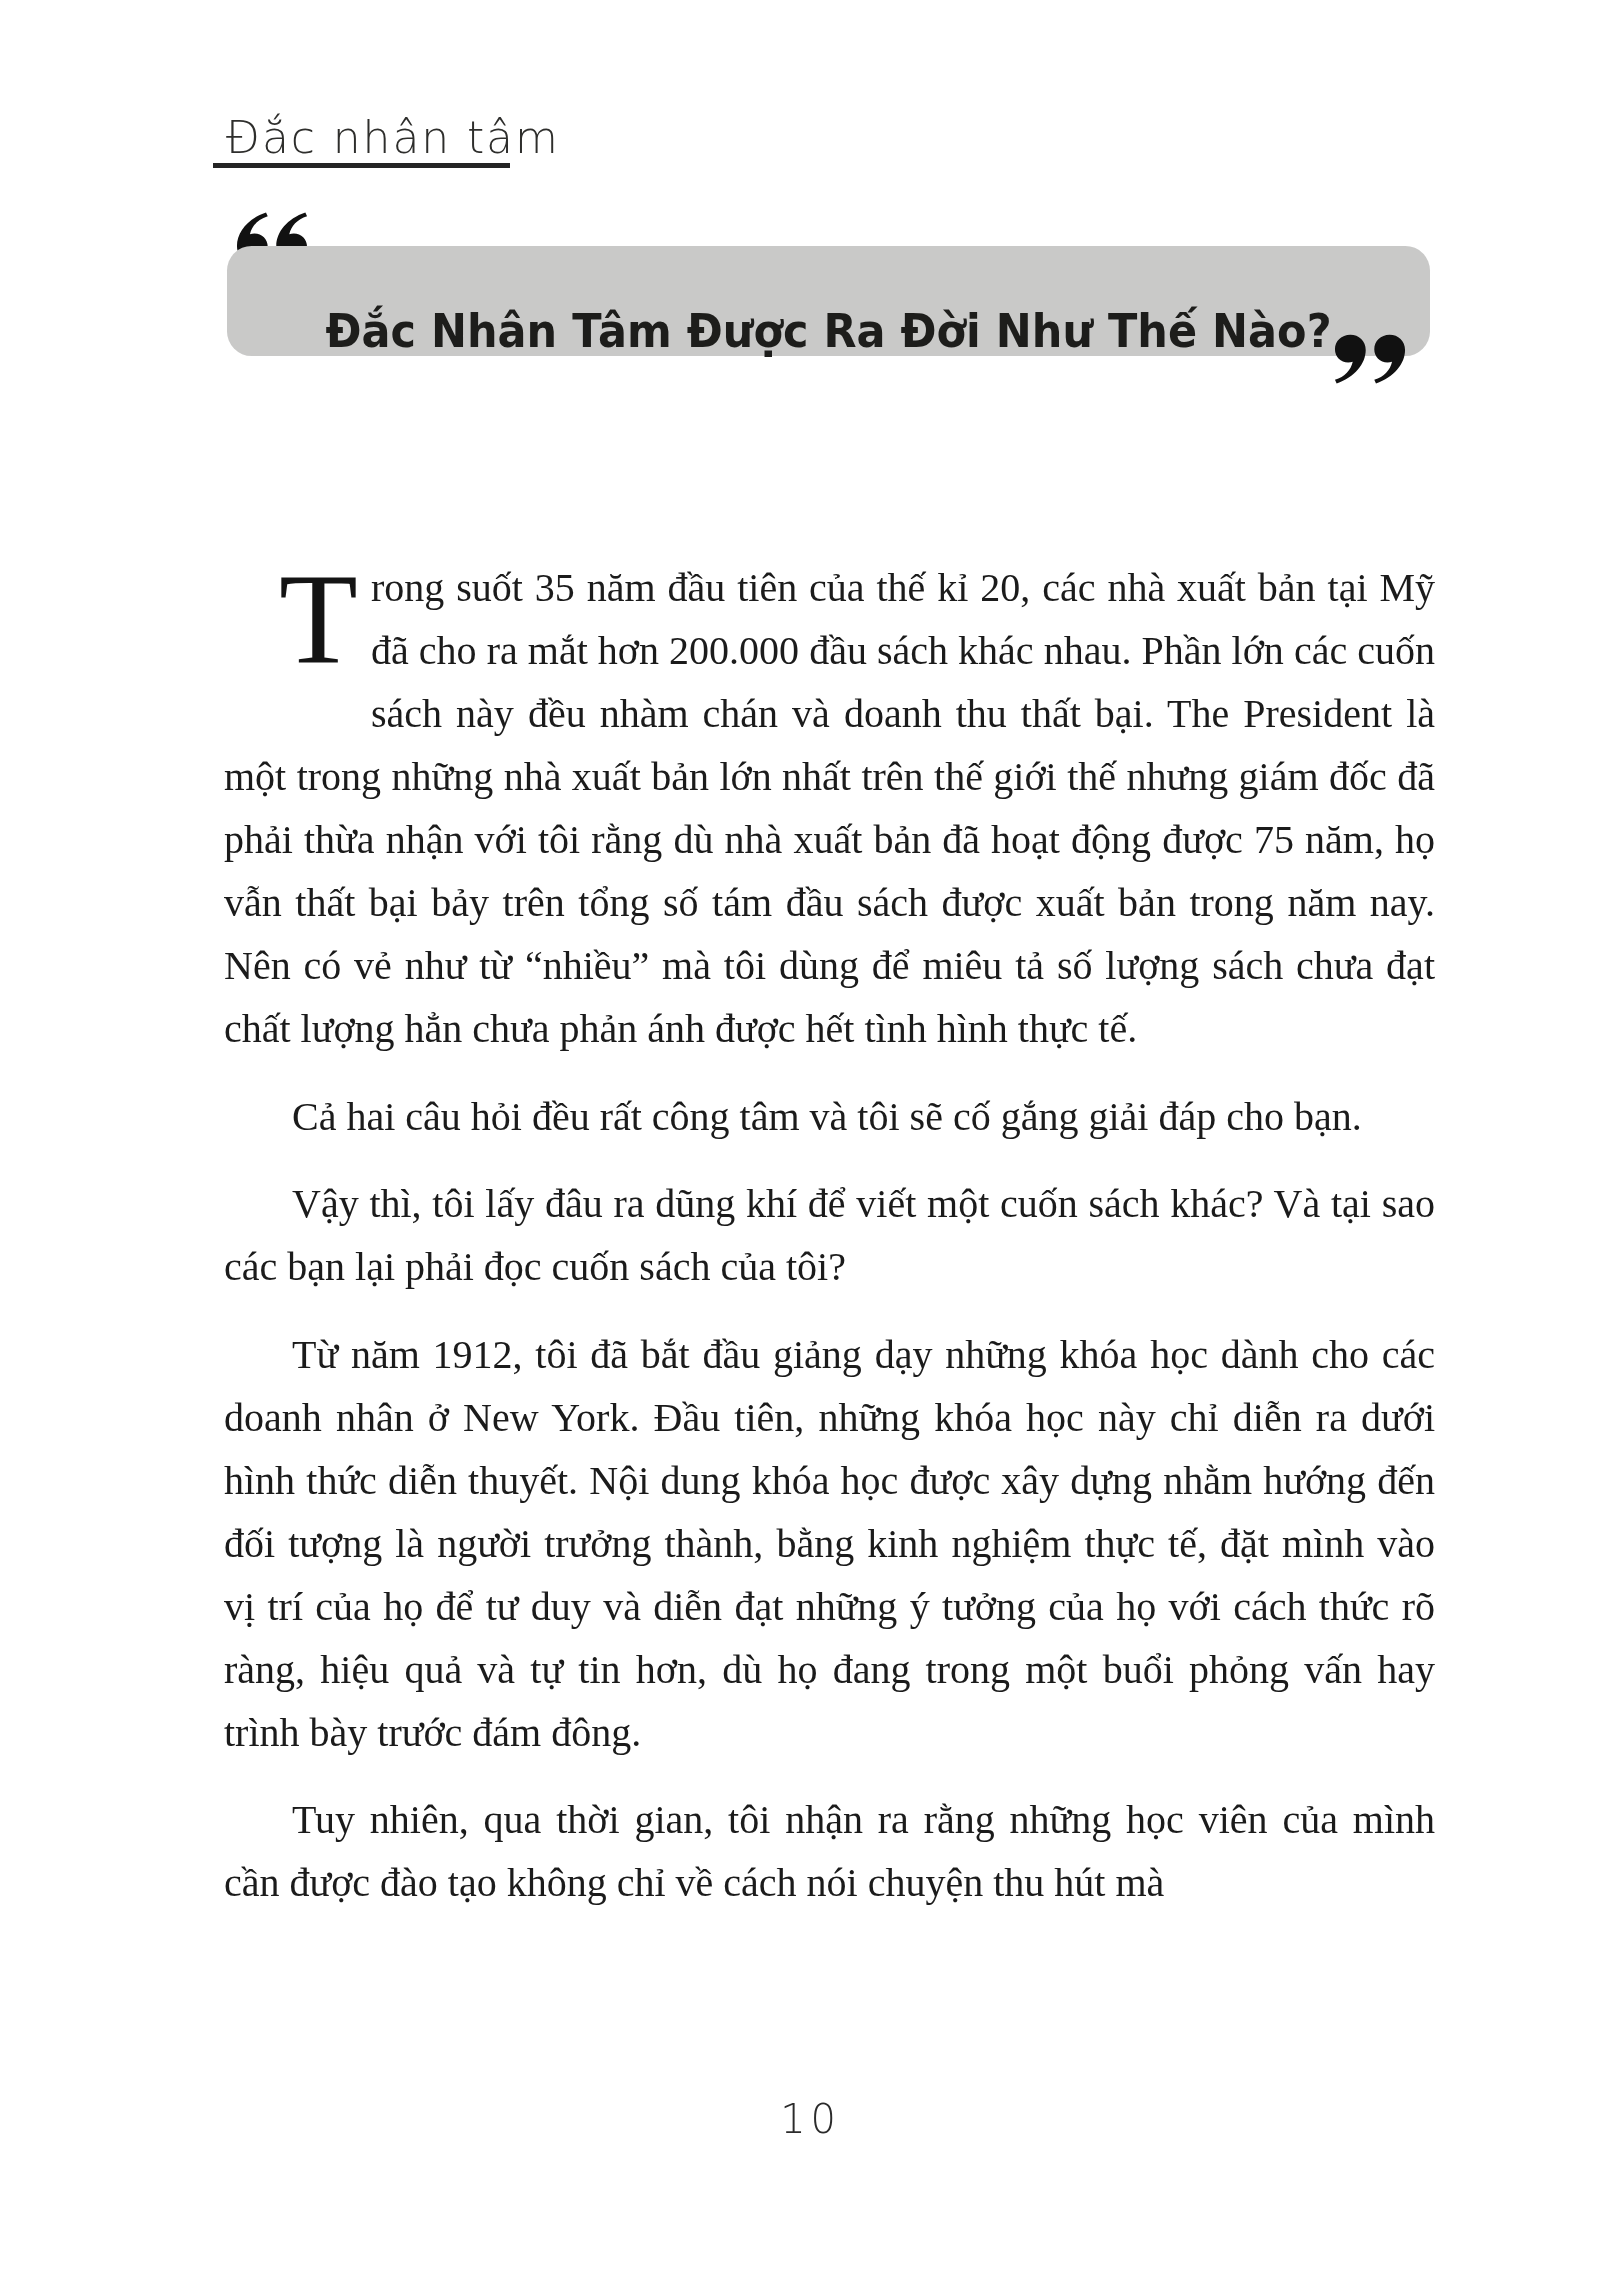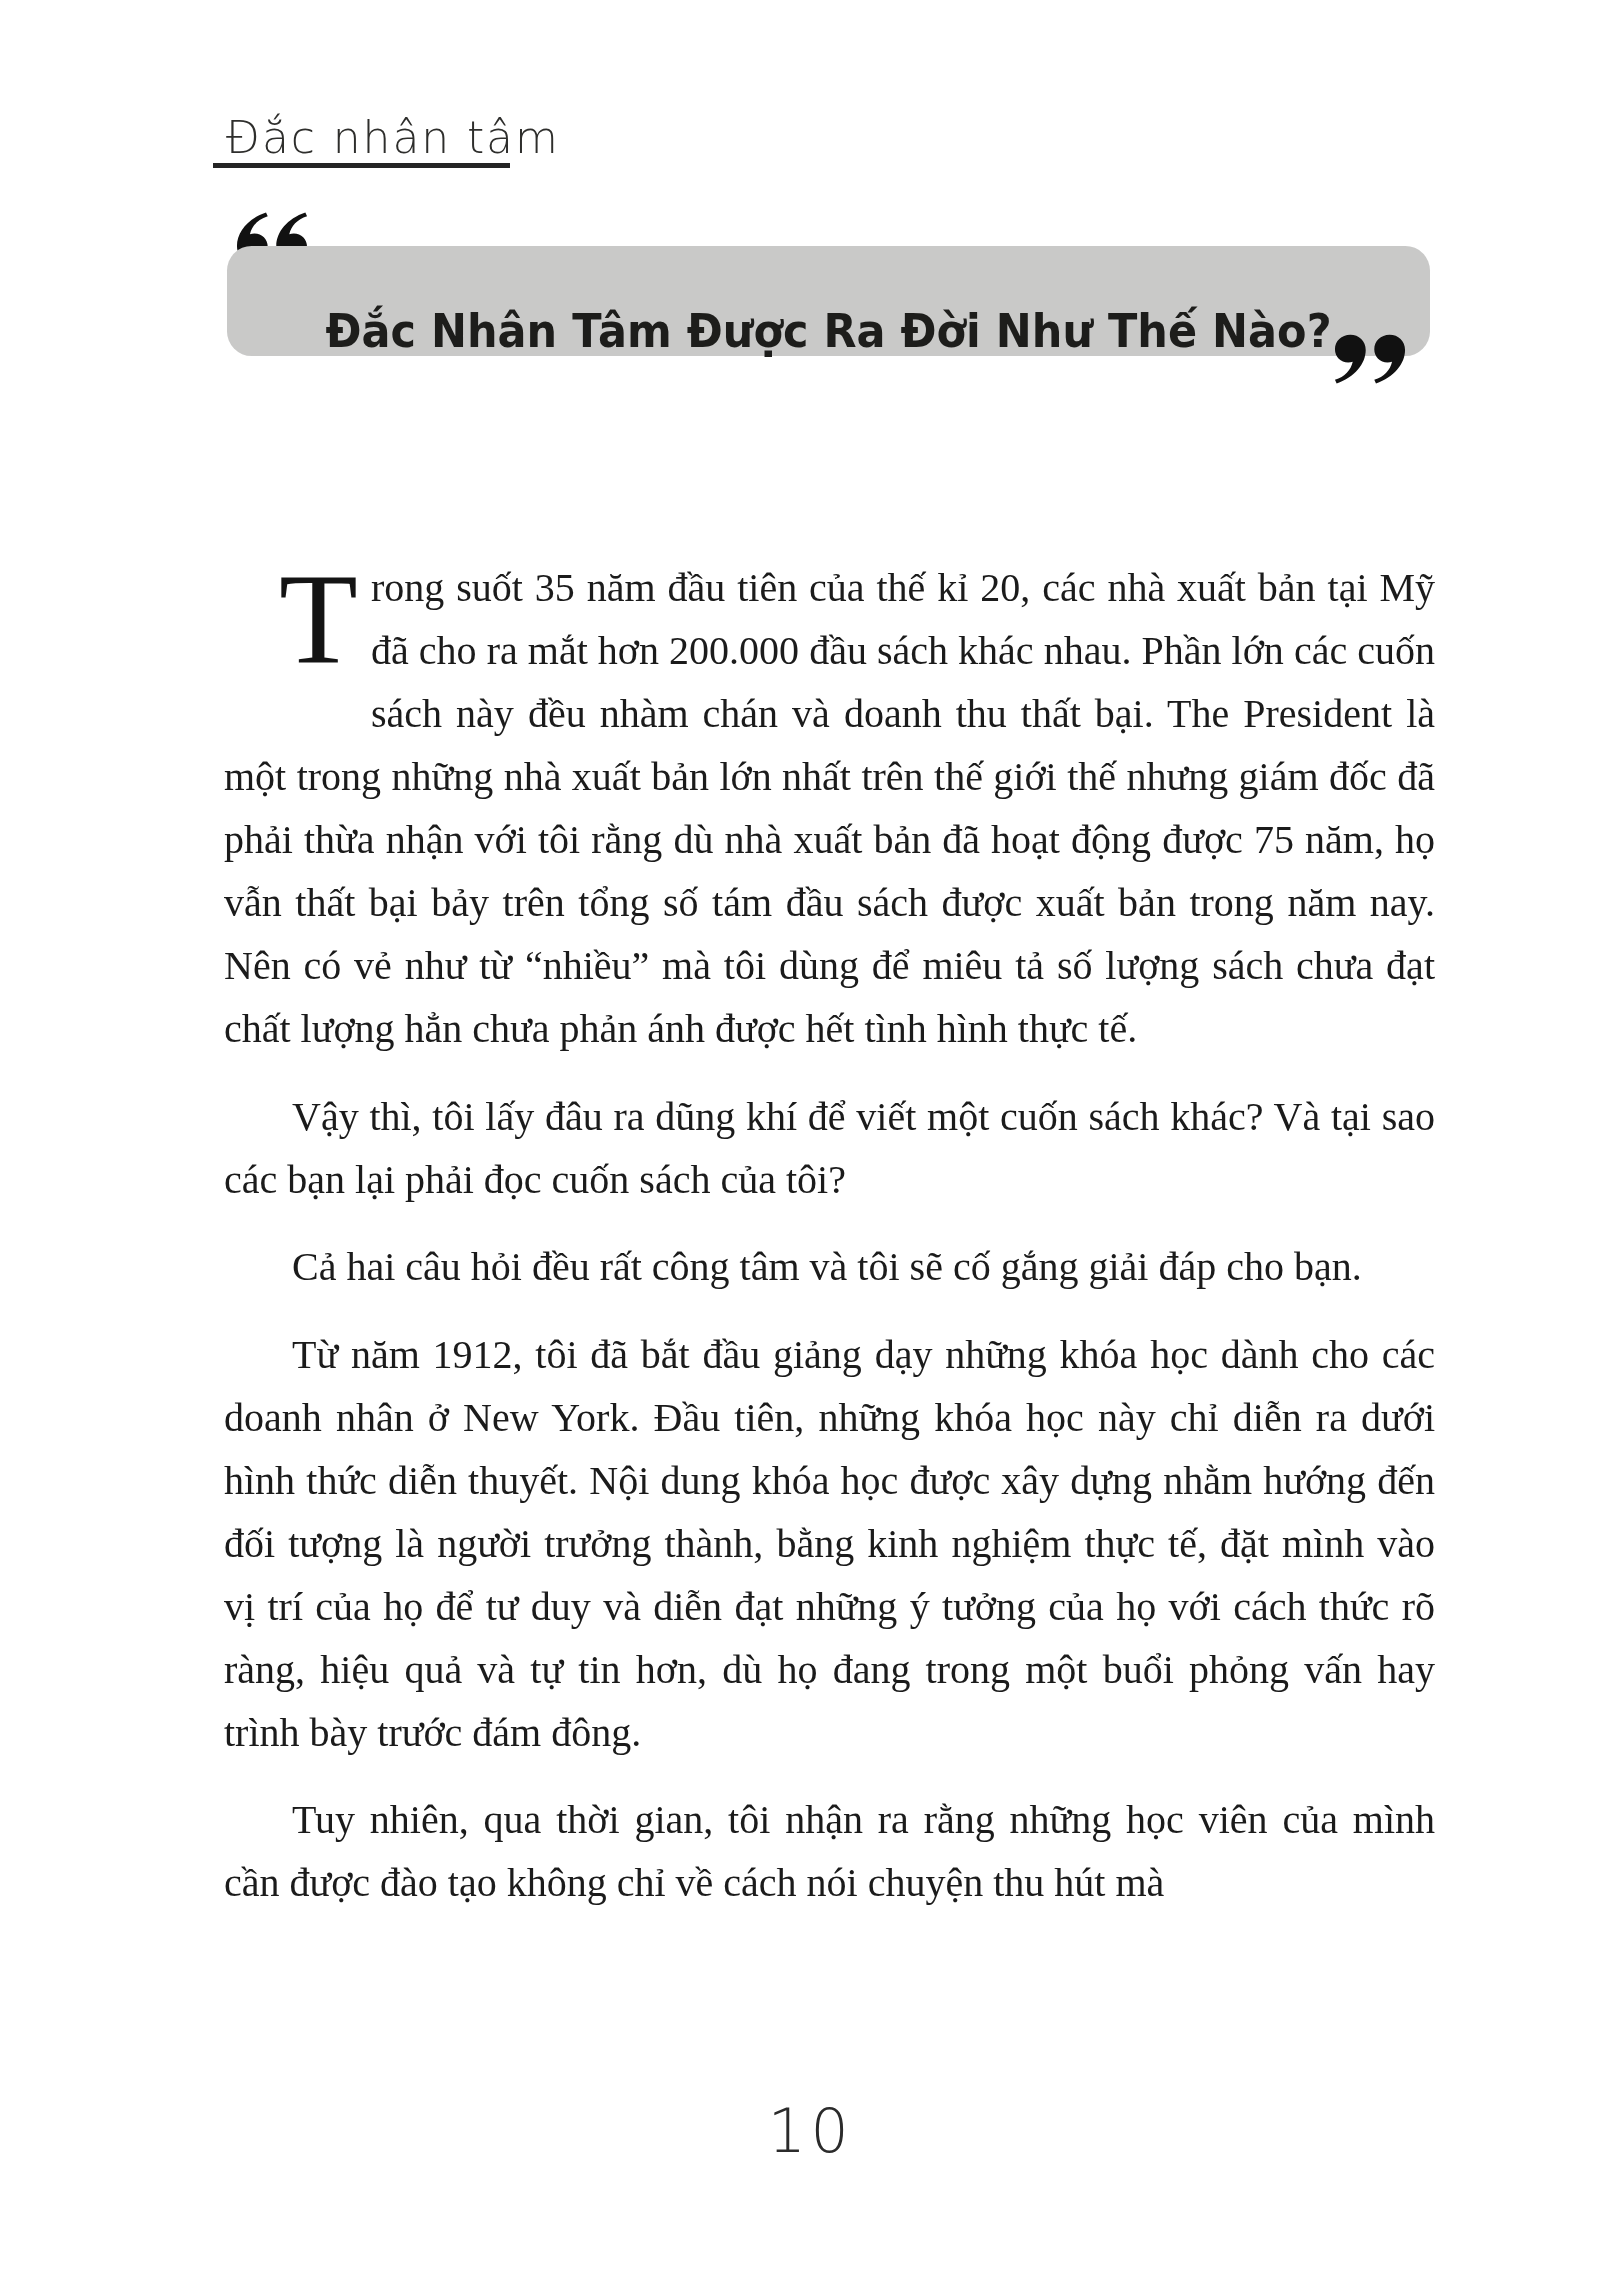--- a/index.html
+++ b/index.html
@@ -71,21 +71,21 @@
     margin:5.7px 13.2px 0 55px;
     color:#141414;
   }
 
   
   .page-number{
     position:absolute;left:0;top:2096px;width:1621px;
     text-align:center;
     font-family:"DejaVu Sans", sans-serif;
     font-weight:300;
-    font-size:60px;
+    font-size:40px;
     letter-spacing:4.7px;
     color:#2b2b2b;
   }
 </style>
 </head>
 <body>
 
 <div class="page">
 
   <div class="running-header">
@@ -106,22 +106,22 @@
 
   <svg class="quote quote-close" viewBox="0 0 88 62" xmlns="http://www.w3.org/2000/svg" aria-hidden="true">
     <g>
       <path d="M37 3 C16 10 3 26 3 42 C3 53 11 60 21 60 C31.5 60 39 52.5 39 43 C39 34 32.3 27.5 23.5 27.5 C21.6 27.5 19.8 27.8 18.2 28.4 C20.4 18.6 27.4 10.8 39 7.2 Z"></path>
       <path transform="translate(46,0)" d="M37 3 C16 10 3 26 3 42 C3 53 11 60 21 60 C31.5 60 39 52.5 39 43 C39 34 32.3 27.5 23.5 27.5 C21.6 27.5 19.8 27.8 18.2 28.4 C20.4 18.6 27.4 10.8 39 7.2 Z"></path>
     </g>
   </svg>
 
   <main class="body-text">
     <p class="dropcap-para"><span class="dropcap">T</span><span>rong suốt 35 năm đầu tiên của thế kỉ 20, các nhà xuất bản tại Mỹ đã cho ra mắt hơn 200.000 đầu sách khác nhau. Phần lớn các cuốn sách này đều nhàm chán và doanh thu thất bại. The President là một trong những nhà xuất bản lớn nhất trên thế giới thế nhưng giám đốc đã phải thừa nhận với tôi rằng dù nhà xuất bản đã hoạt động được 75 năm, họ vẫn thất bại bảy trên tổng số tám đầu sách được xuất bản trong năm nay. Nên có vẻ như từ “nhiều” mà tôi dùng để miêu tả số lượng sách chưa đạt chất lượng hẳn chưa phản ánh được hết tình hình thực tế.</span></p>
+    <p>Cả hai câu hỏi đều rất công tâm và tôi sẽ cố gắng giải đáp cho bạn.</p>
     <p>Vậy thì, tôi lấy đâu ra dũng khí để viết một cuốn sách khác? Và tại sao các bạn lại phải đọc cuốn sách của tôi?</p>
-    <p>Cả hai câu hỏi đều rất công tâm và tôi sẽ cố gắng giải đáp cho bạn.</p>
     <p>Từ năm 1912, tôi đã bắt đầu giảng dạy những khóa học dành cho các doanh nhân ở New York. Đầu tiên, những khóa học này chỉ diễn ra dưới hình thức diễn thuyết. Nội dung khóa học được xây dựng nhằm hướng đến đối tượng là người trưởng thành, bằng kinh nghiệm thực tế, đặt mình vào vị trí của họ để tư duy và diễn đạt những ý tưởng của họ với cách thức rõ ràng, hiệu quả và tự tin hơn, dù họ đang trong một buổi phỏng vấn hay trình bày trước đám đông.</p>
     <p>Tuy nhiên, qua thời gian, tôi nhận ra rằng những học viên của mình cần được đào tạo không chỉ về cách nói chuyện thu hút mà</p>
   </main>
 
   <div class="page-number">10</div>
 
 </div>
 
 
 </body></html>

